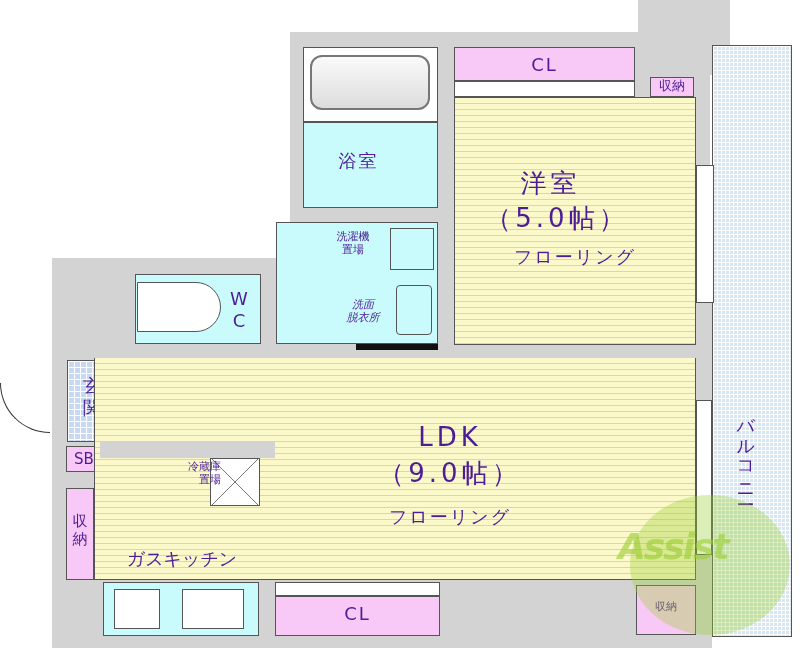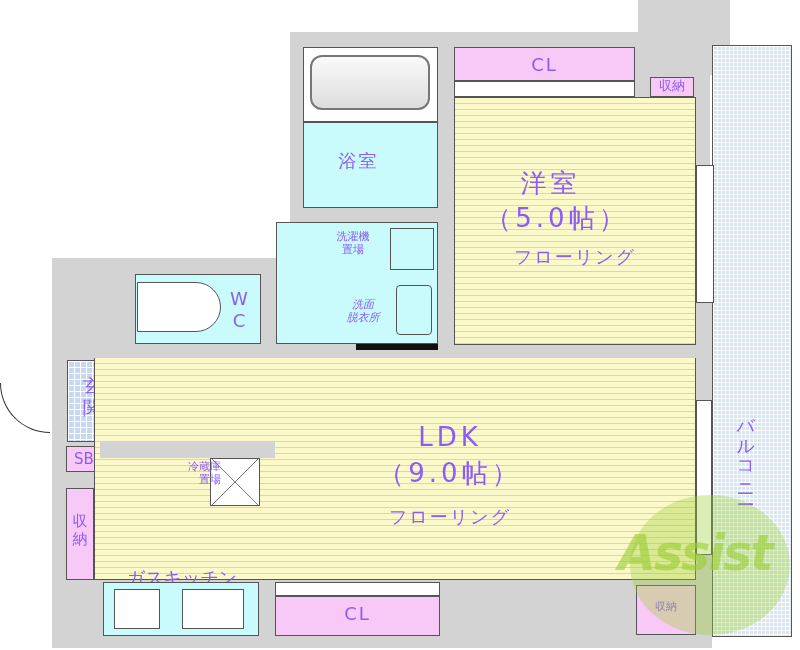--- a/index.html
+++ b/index.html
@@ -5,21 +5,21 @@
   html,body{margin:0;padding:0;background:#fff;}
   body{width:800px;height:650px;position:relative;overflow:hidden;font-family:"DejaVu Sans",sans-serif;color:#333;}
   .abs{position:absolute;box-sizing:border-box;}
   .wall{background:#d3d3d3;}
   .floor{background:#fbf8c9;background-image:repeating-linear-gradient(to bottom,#fbf8c9 0,#fbf8c9 5px,#d9d7b0 5px,#d9d7b0 6px);border:1px solid #555;}
   .wet{background:#c9fbfc;border:1px solid #555;}
   .pink{background:#f8c9f6;border:1px solid #555;}
   .tile{background:#c8d8f0;background-image:linear-gradient(#fff 1px,transparent 1px),linear-gradient(90deg,#fff 1px,transparent 1px);background-size:6px 6px;border:1px solid #555;}
   .balc{background:#d5e6f2;background-image:linear-gradient(#fff 1px,transparent 1px),linear-gradient(90deg,#fff 1px,transparent 1px);background-size:4px 4px;border:1px solid #555;}
   .white{background:#fff;border:1px solid #555;}
-  .lbl{position:absolute;text-align:center;white-space:pre-line;line-height:1.2;color:#8b5cf6;}
+  .lbl{position:absolute;text-align:center;white-space:pre-line;line-height:1.2;color:#4c1d95;}
   .big{font-size:26px;letter-spacing:4px;}
   .mid{font-size:18px;letter-spacing:2px;}
   .sm{font-size:11px;}
   .vert{writing-mode:vertical-rl;}
 </style>
 </head>
 <body>
 
 <div class="abs wall" style="left:290px;top:32px;width:420px;height:330px;"></div>
 <div class="abs wall" style="left:52px;top:258px;width:660px;height:390px;"></div>
@@ -72,26 +72,26 @@
 <div class="lbl sm" style="left:151px;top:460px;width:70px;text-align:right;">冷蔵庫
 置場</div>
 <div class="abs pink" style="left:66px;top:488px;width:28px;height:92px;"></div>
 <div class="lbl" style="left:66px;top:512px;width:28px;font-size:15px;">収
 納</div>
 <div class="lbl big" style="left:360px;top:422px;width:180px;">LDK</div>
 <div class="lbl big" style="left:360px;top:458px;width:180px;">（9.0帖）</div>
 <div class="lbl mid" style="left:360px;top:506px;width:180px;">フローリング</div>
 <div class="abs white" style="left:696px;top:400px;width:16px;height:155px;"></div>
 
-<div class="lbl mid" style="left:112px;top:568px;width:140px;letter-spacing:0;font-family:Liberation Serif, serif;">ガスキッチン</div>
+<div class="lbl mid" style="left:112px;top:548px;width:140px;letter-spacing:0;">ガスキッチン</div>
 <div class="abs wet" style="left:103px;top:582px;width:156px;height:54px;"></div>
 <div class="abs white" style="left:114px;top:589px;width:46px;height:40px;"></div>
 <div class="abs white" style="left:182px;top:589px;width:62px;height:40px;"></div>
 
 <div class="abs white" style="left:275px;top:582px;width:165px;height:14px;"></div>
 <div class="abs pink" style="left:275px;top:596px;width:165px;height:40px;"></div>
 <div class="lbl mid" style="left:275px;top:603px;width:165px;">CL</div>
 
 <div class="abs pink" style="left:636px;top:585px;width:60px;height:50px;"></div>
 <div class="lbl sm" style="left:636px;top:600px;width:60px;">収納</div>
 
 <div class="abs" style="left:630px;top:495px;width:160px;height:140px;border-radius:50%;background:rgba(154,205,50,0.35);"></div>
-<div class="lbl" style="left:618px;top:525px;font-size:49px;font-weight:bold;font-style:italic;color:rgba(154,205,50,0.6);letter-spacing:-2px;">Assist</div>
+<div class="lbl" style="left:618px;top:525px;font-size:36px;font-weight:bold;font-style:italic;color:rgba(154,205,50,0.6);letter-spacing:-2px;">Assist</div>
 
 </body></html>

